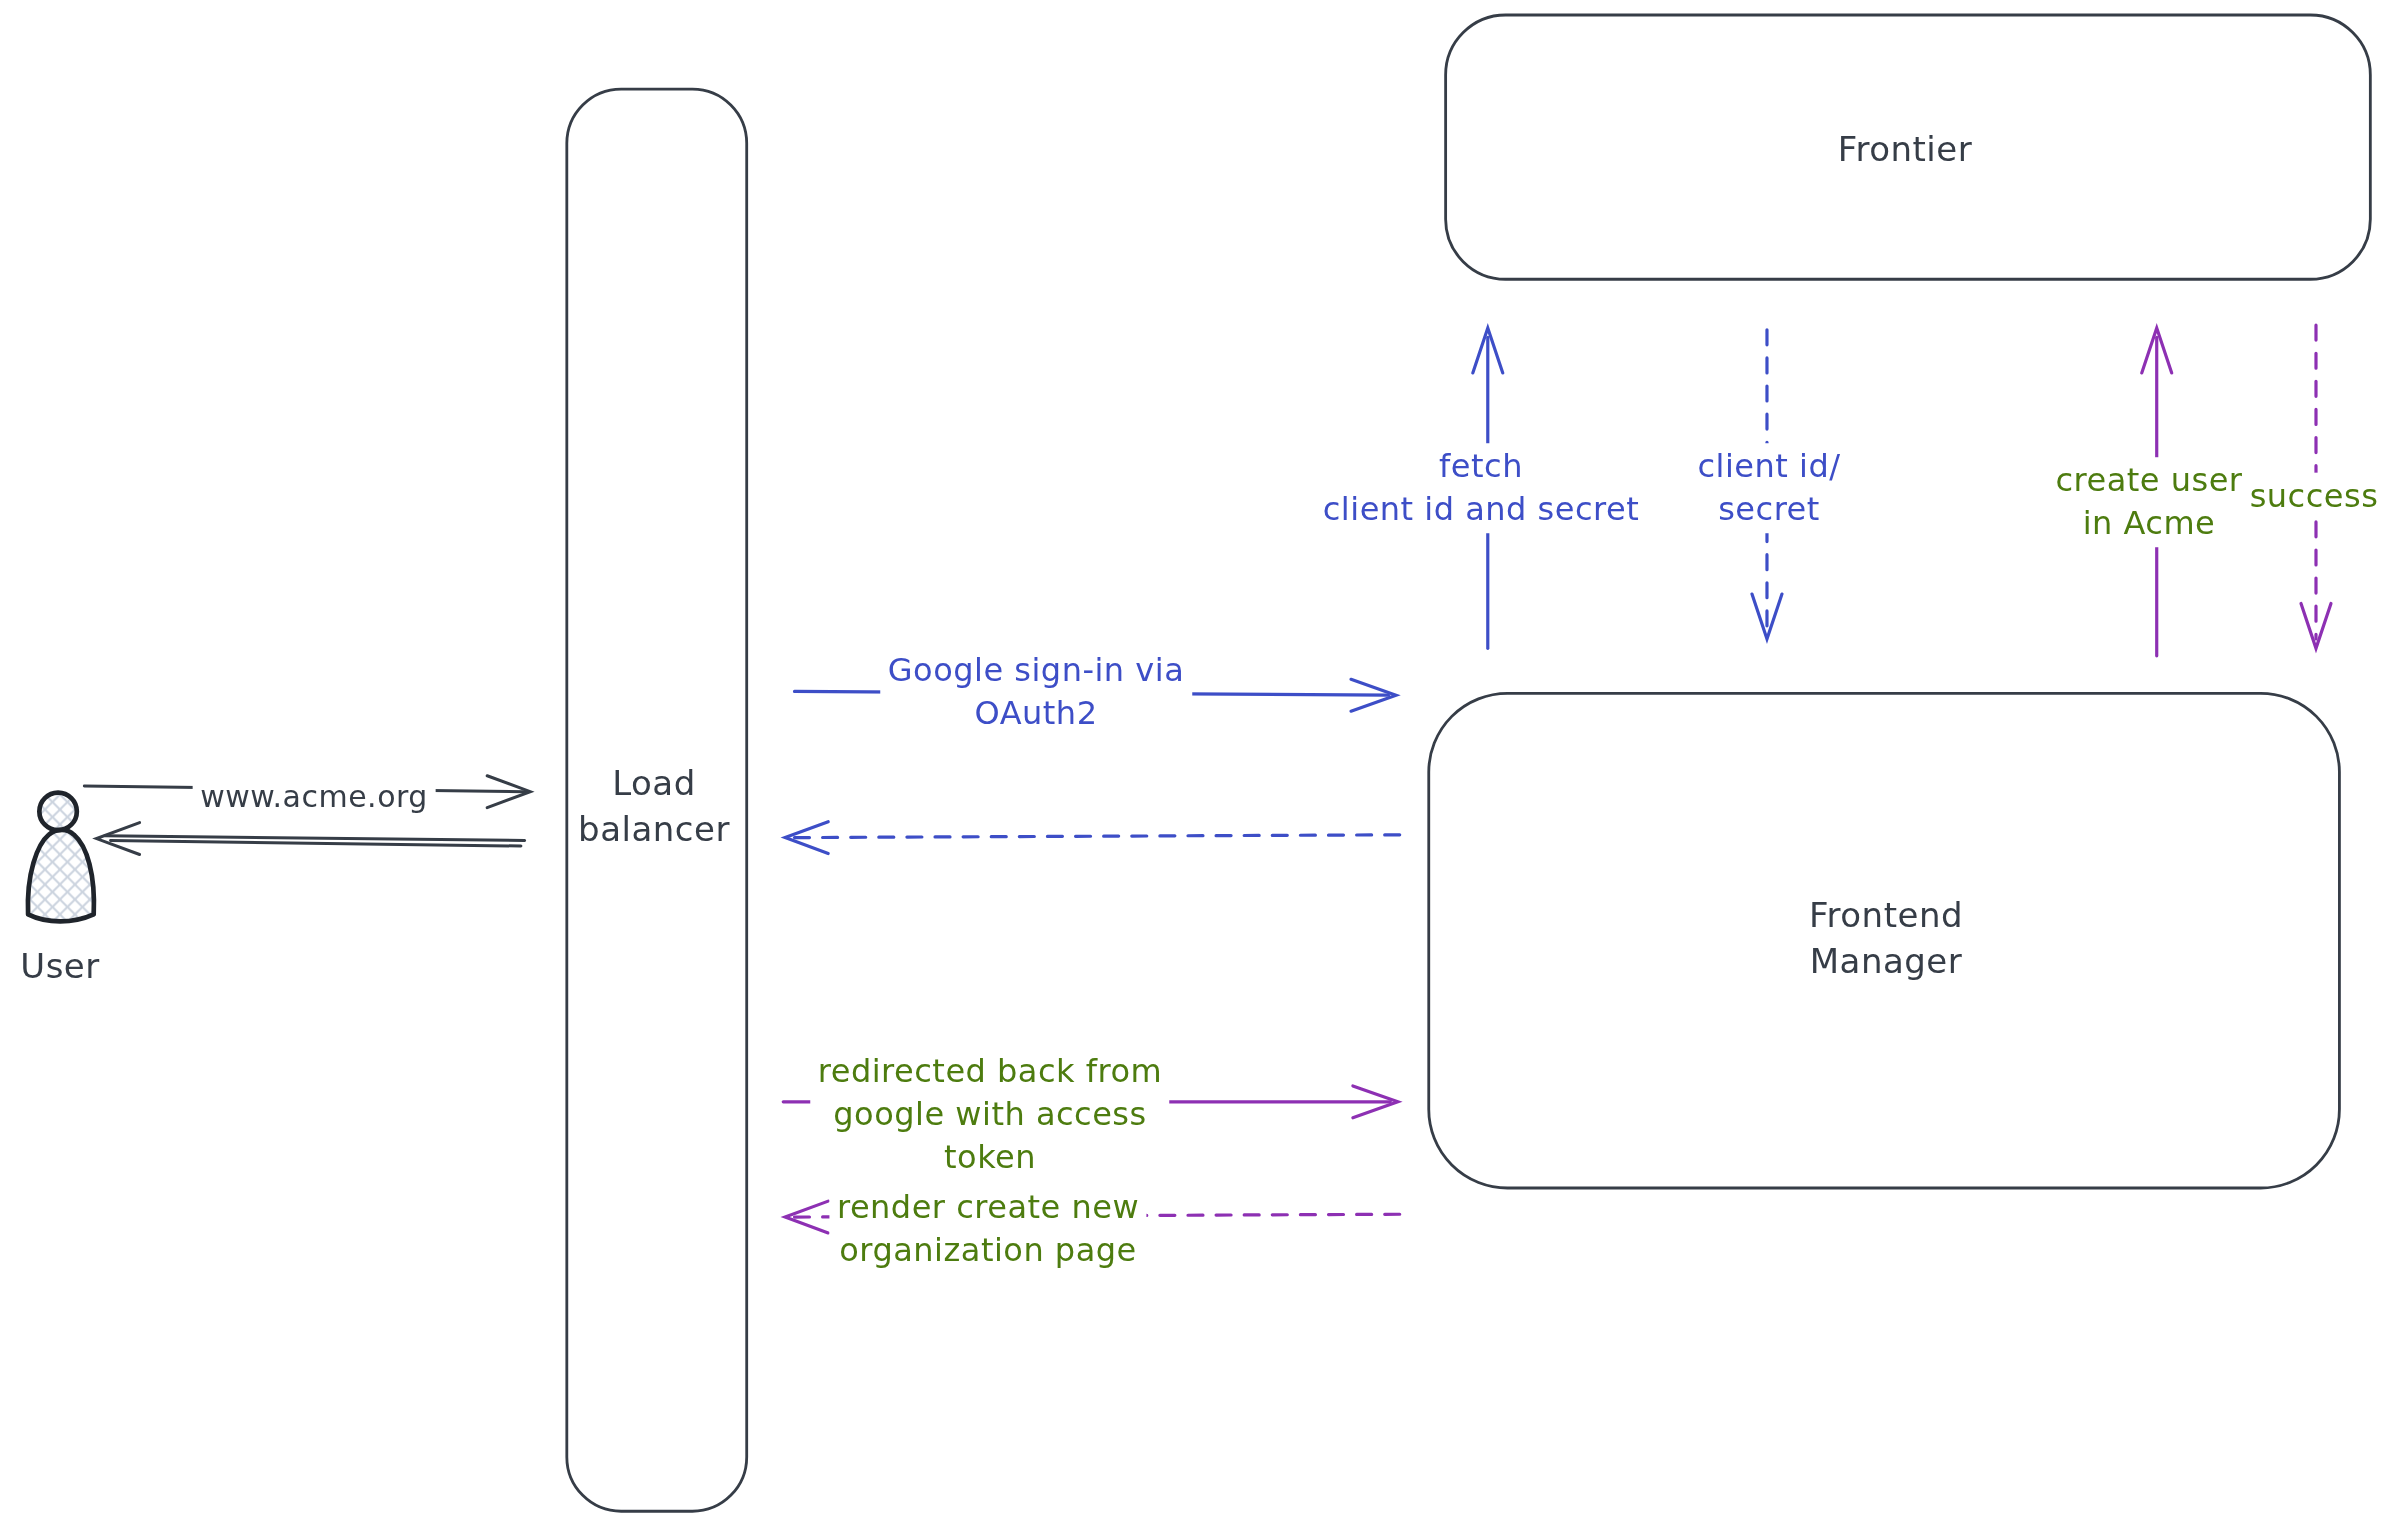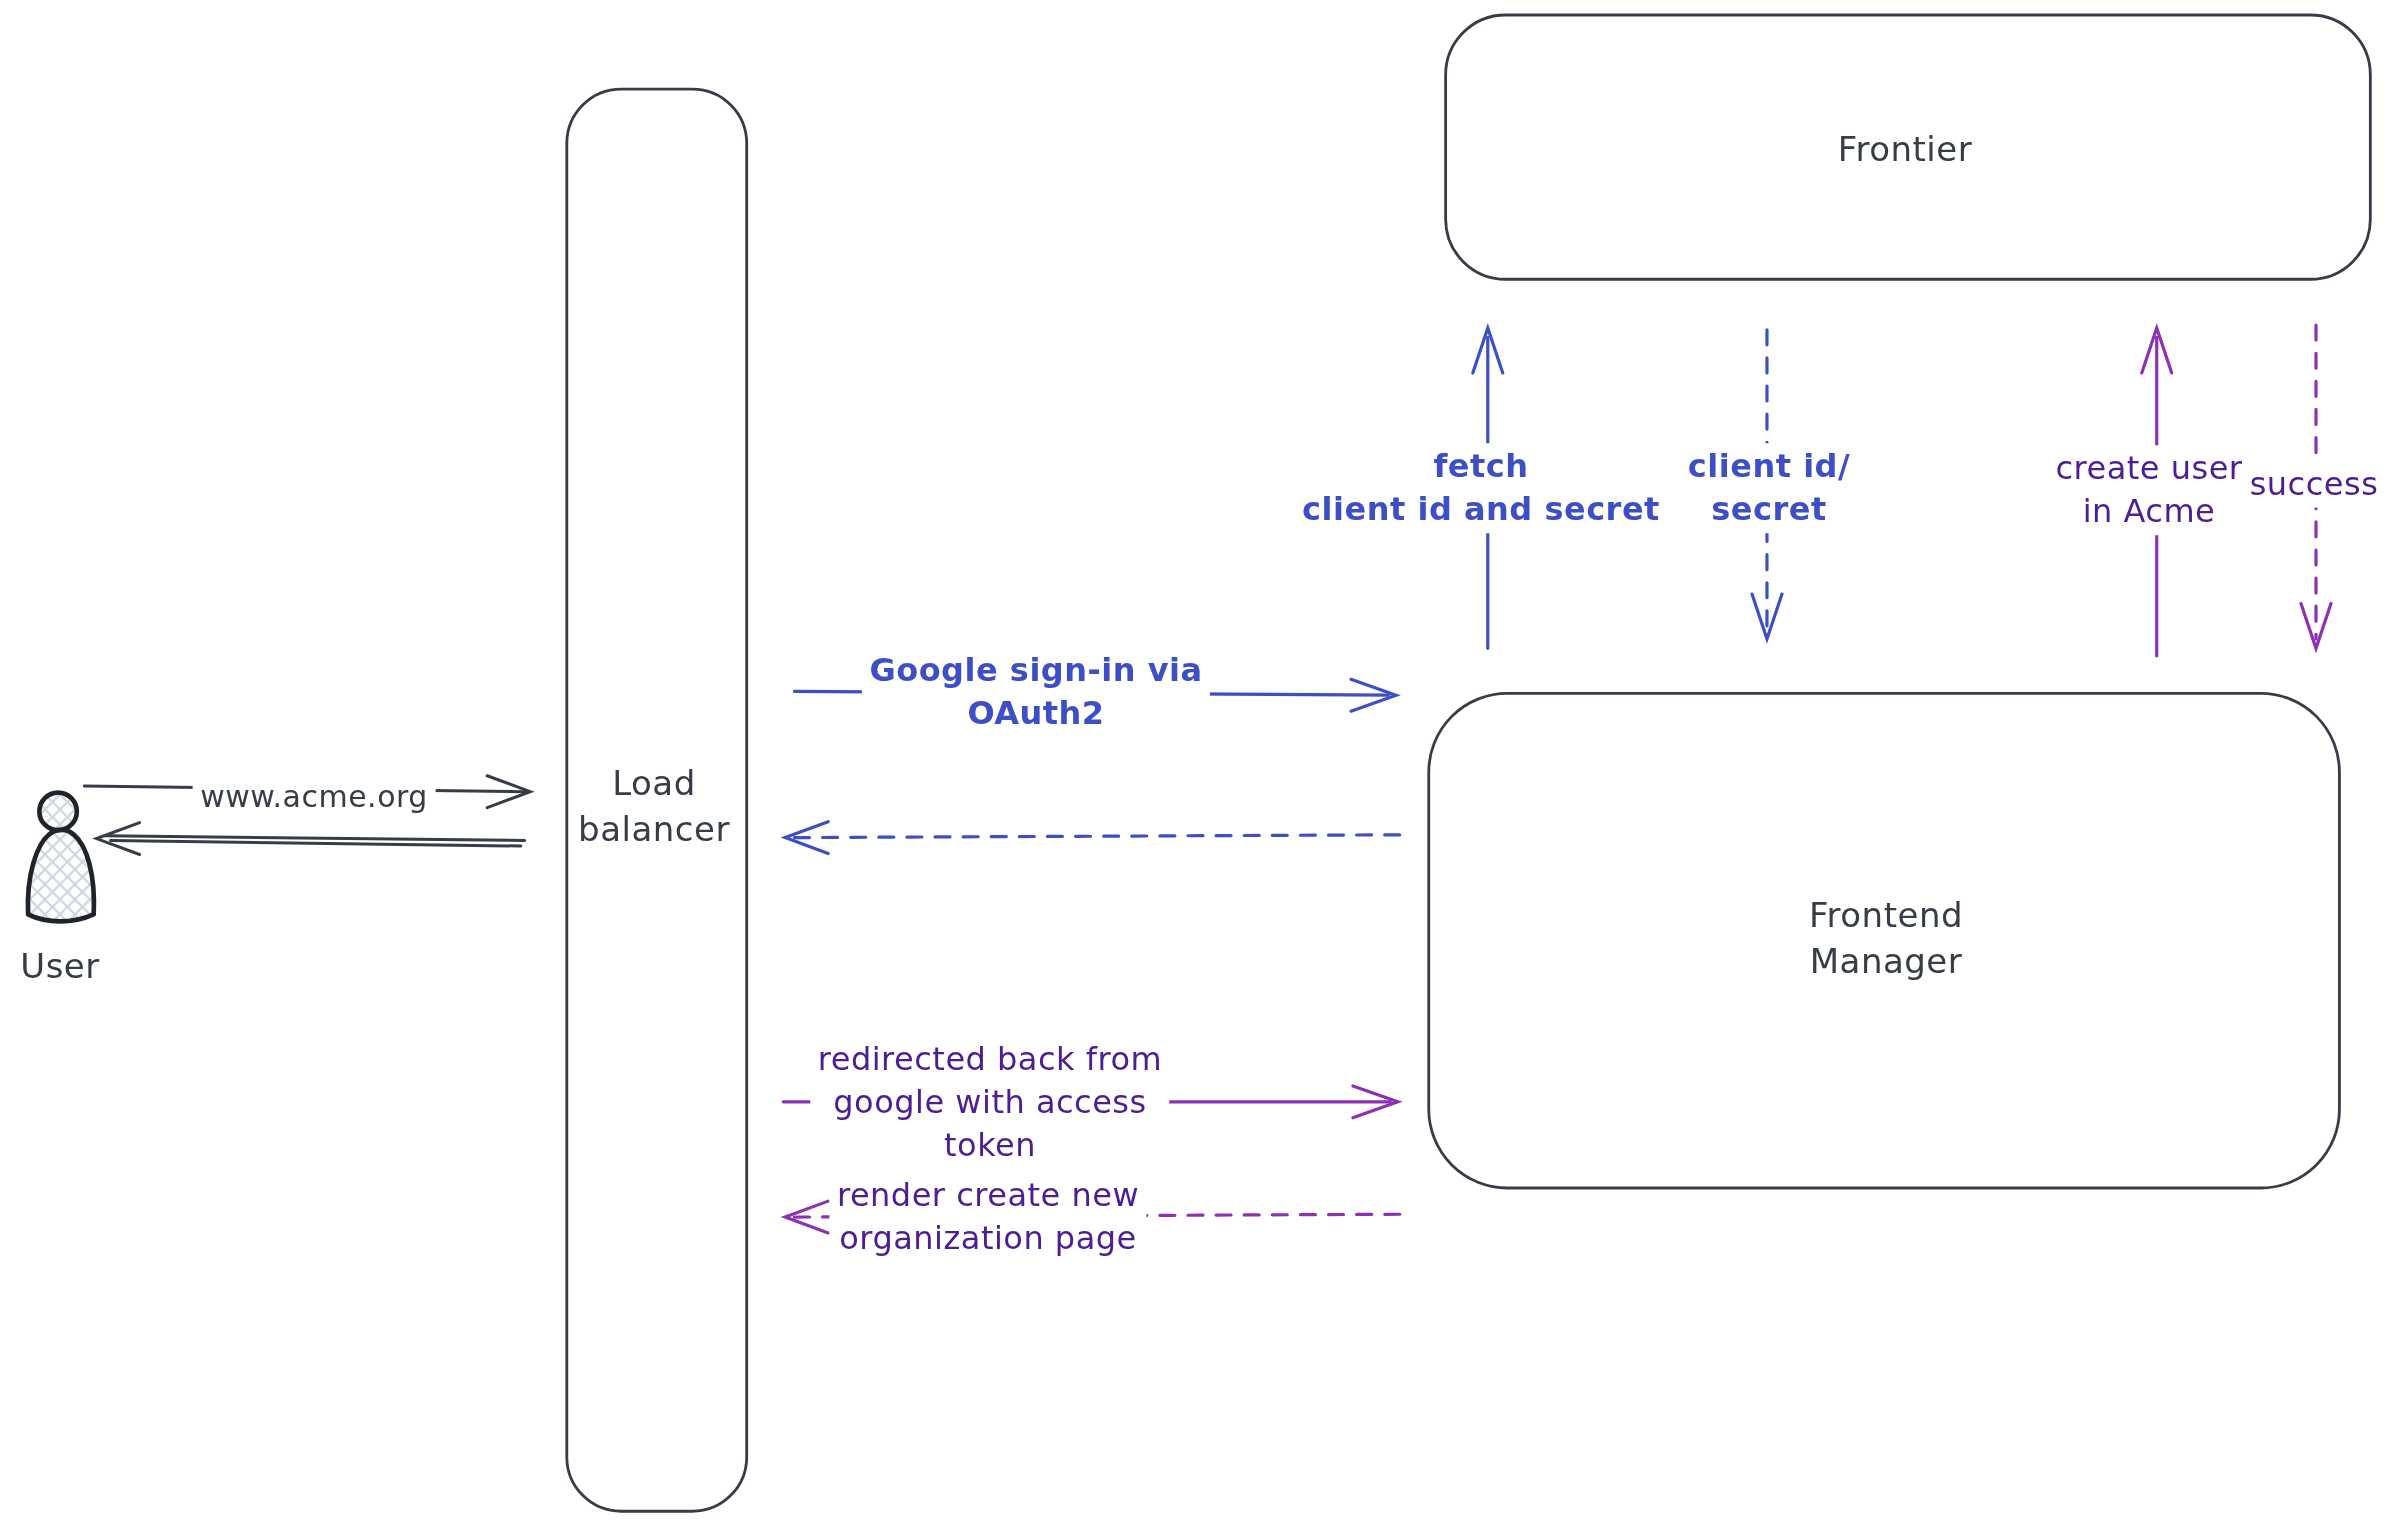--- a/index.html
+++ b/index.html
@@ -16,22 +16,22 @@
     position:absolute;
     transform:translate(-50%,-50%);
     text-align:center;
     white-space:pre-line;
     line-height:1.34;
     color:#363d47;
     font-size:34px;
     letter-spacing:0.5px;
   }
   .bg{background:#ffffff;padding:1.9px 7.5px;}
-  .blue{color:#3d4ec7;font-weight:bold;}
-  .purple{color:#4c1d95;}
+  .blue{color:#3d4ec7;}
+  .purple{color:#4d7c0f;margin-top:12px;}
   .f34{font-size:32px;}
   .f32{font-size:30px;}
 </style>
 </head>
 <body>
 
 <div class="canvas">
 
   <svg width="2405" height="1530" viewBox="0 0 2567 1633">
     <defs>

